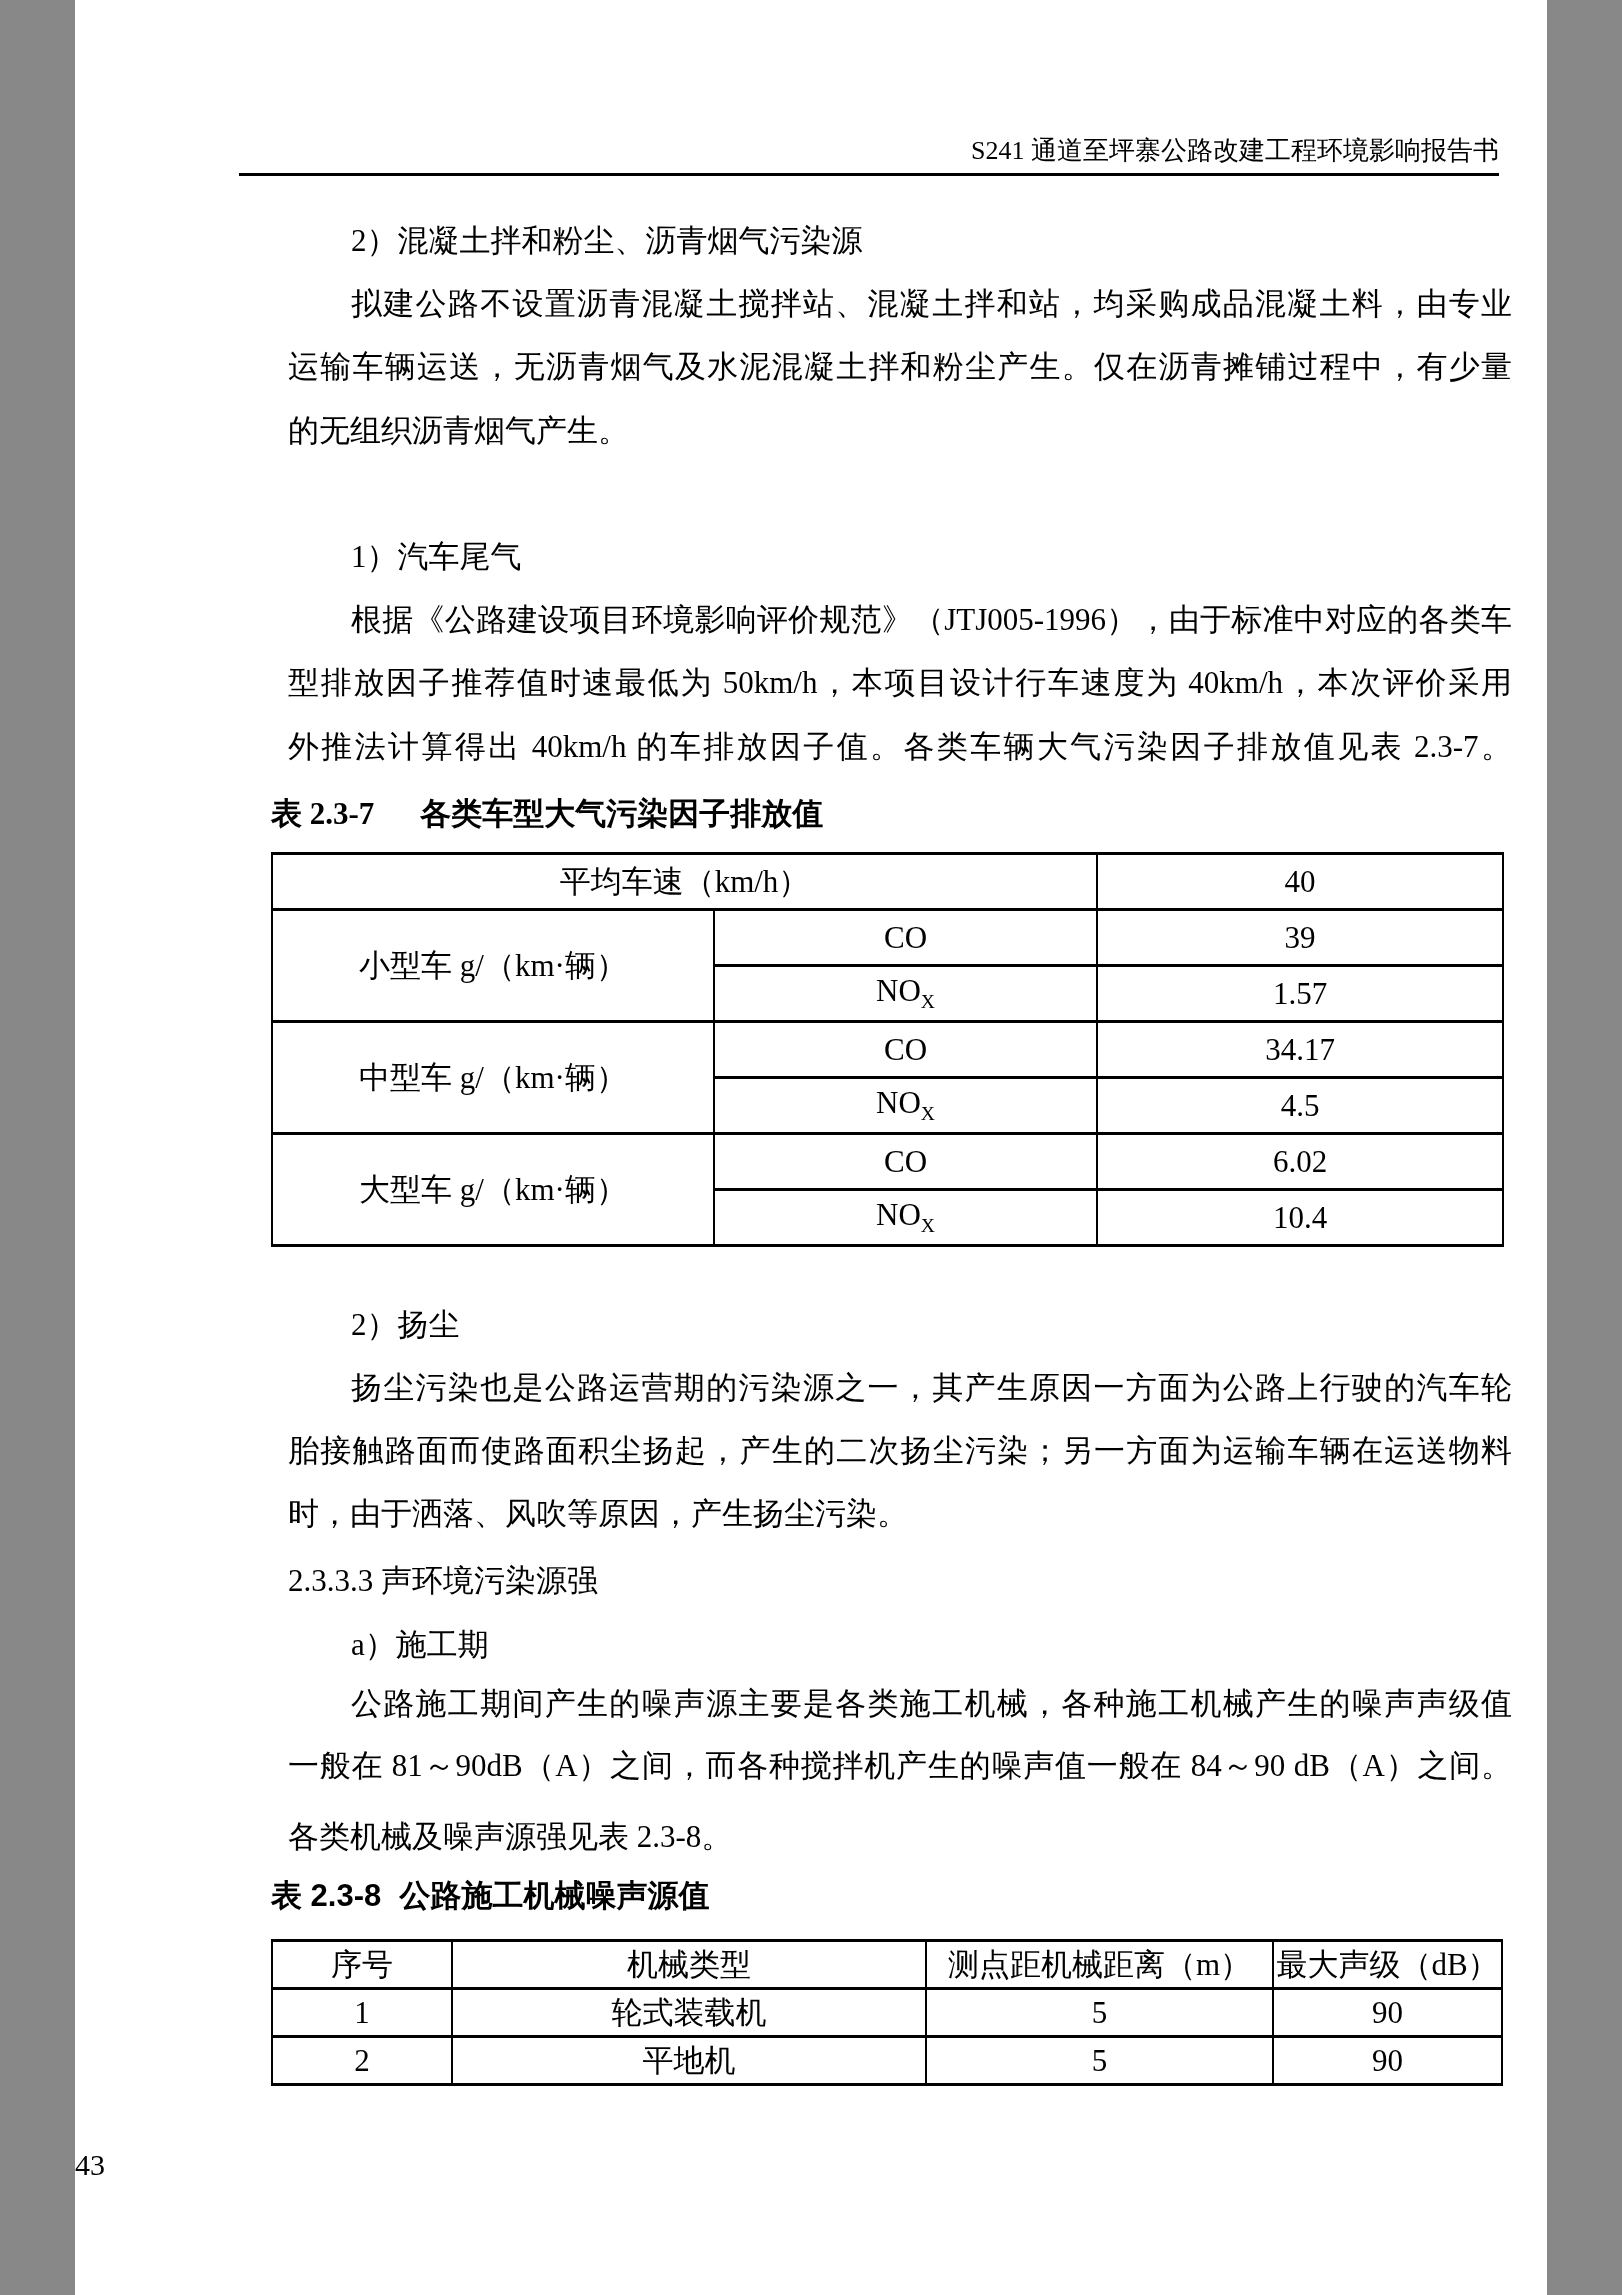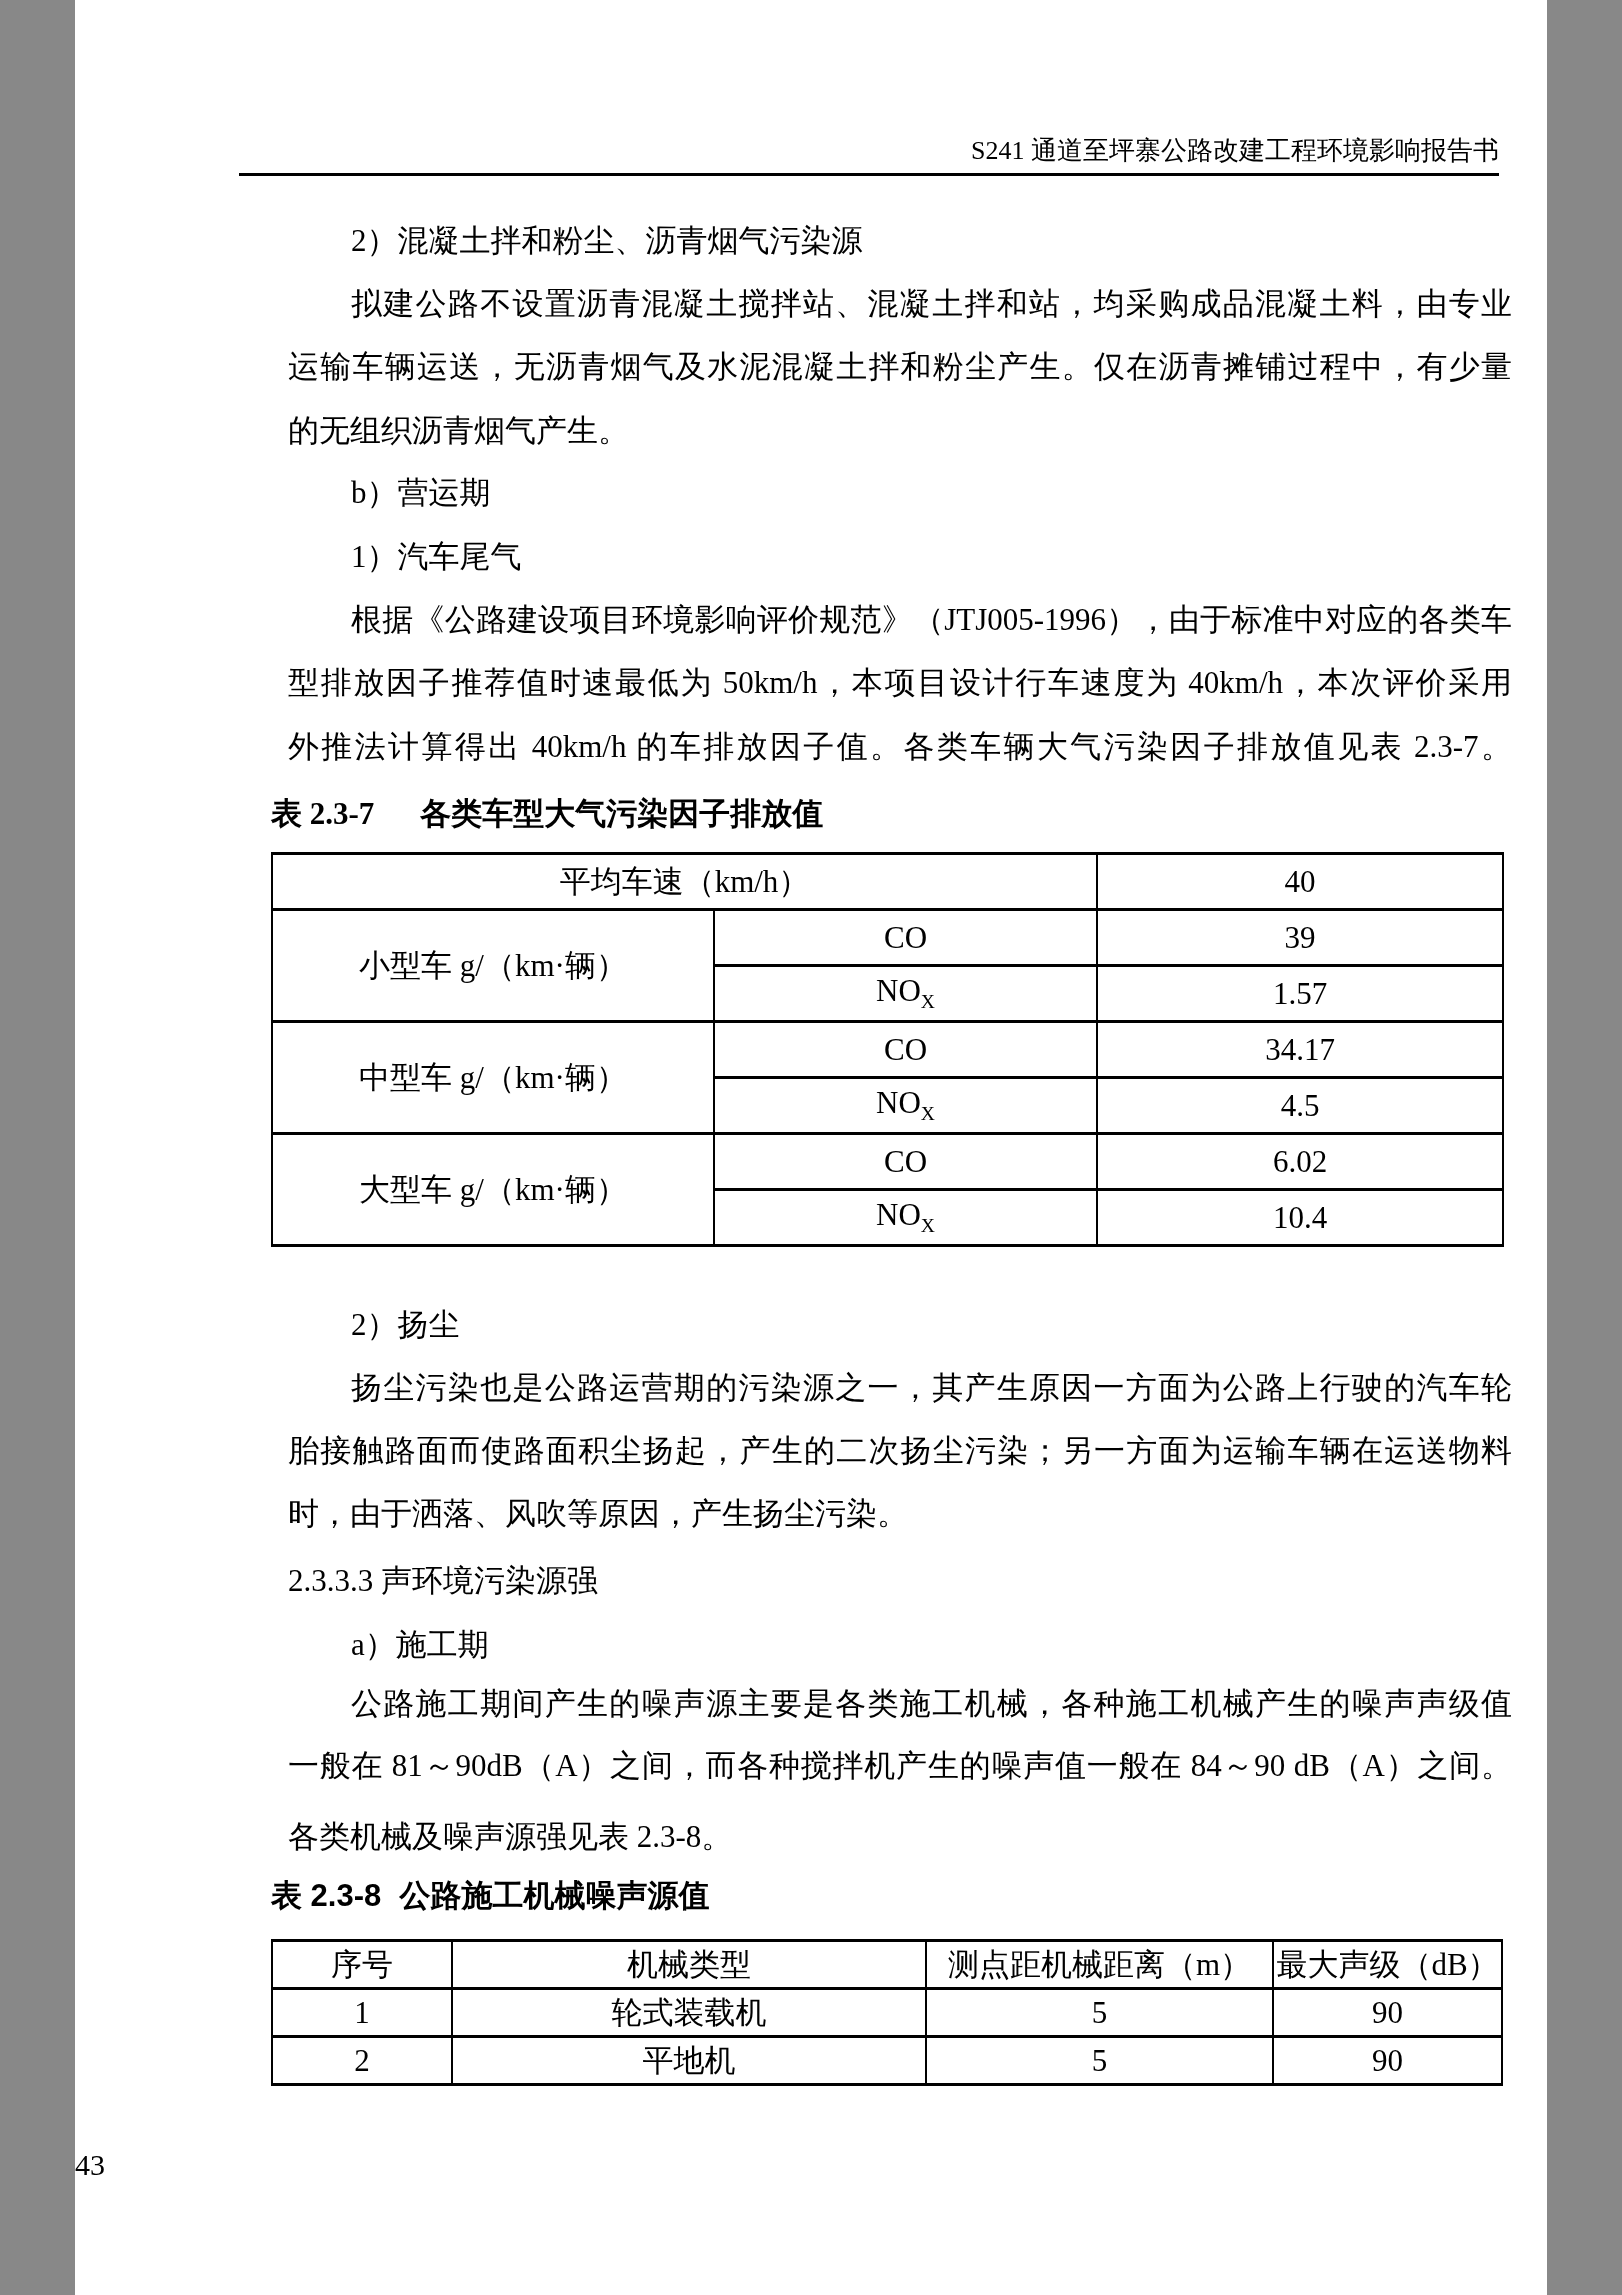--- a/index.html
+++ b/index.html
@@ -85,21 +85,20 @@
 <div class="page">
 
   <div class="header">
     <span>S241 通道至坪寨公路改建工程环境影响报告书</span>
   </div>
 
   <div class="line indent" style="top:209px">2）混凝土拌和粉尘、沥青烟气污染源</div>
   <div class="line indent fill" style="top:272px">拟建公路不设置沥青混凝土搅拌站、混凝土拌和站，均采购成品混凝土料，由专业</div>
   <div class="line fill" style="top:335px">运输车辆运送，无沥青烟气及水泥混凝土拌和粉尘产生。仅在沥青摊铺过程中，有少量</div>
   <div class="line" style="top:399px">的无组织沥青烟气产生。</div>
-  <div class="line indent" style="top:461px">b）营运期</div>
   <div class="line indent" style="top:525px">1）汽车尾气</div>
   <div class="line indent fill" style="top:588px">根据《公路建设项目环境影响评价规范》（JTJ005-1996），由于标准中对应的各类车</div>
   <div class="line fill" style="top:651px">型排放因子推荐值时速最低为 50km/h，本项目设计行车速度为 40km/h，本次评价采用</div>
   <div class="line fill" style="top:715px">外推法计算得出 40km/h 的车排放因子值。各类车辆大气污染因子排放值见表 2.3-7。</div>
 
   <div class="tbl-title" style="top:797px">
     <span>表 2.3-7</span><span class="gap7">各类车型大气污染因子排放值</span>
   </div>
 
   <table class="doc-table" id="table-2-3-7">

